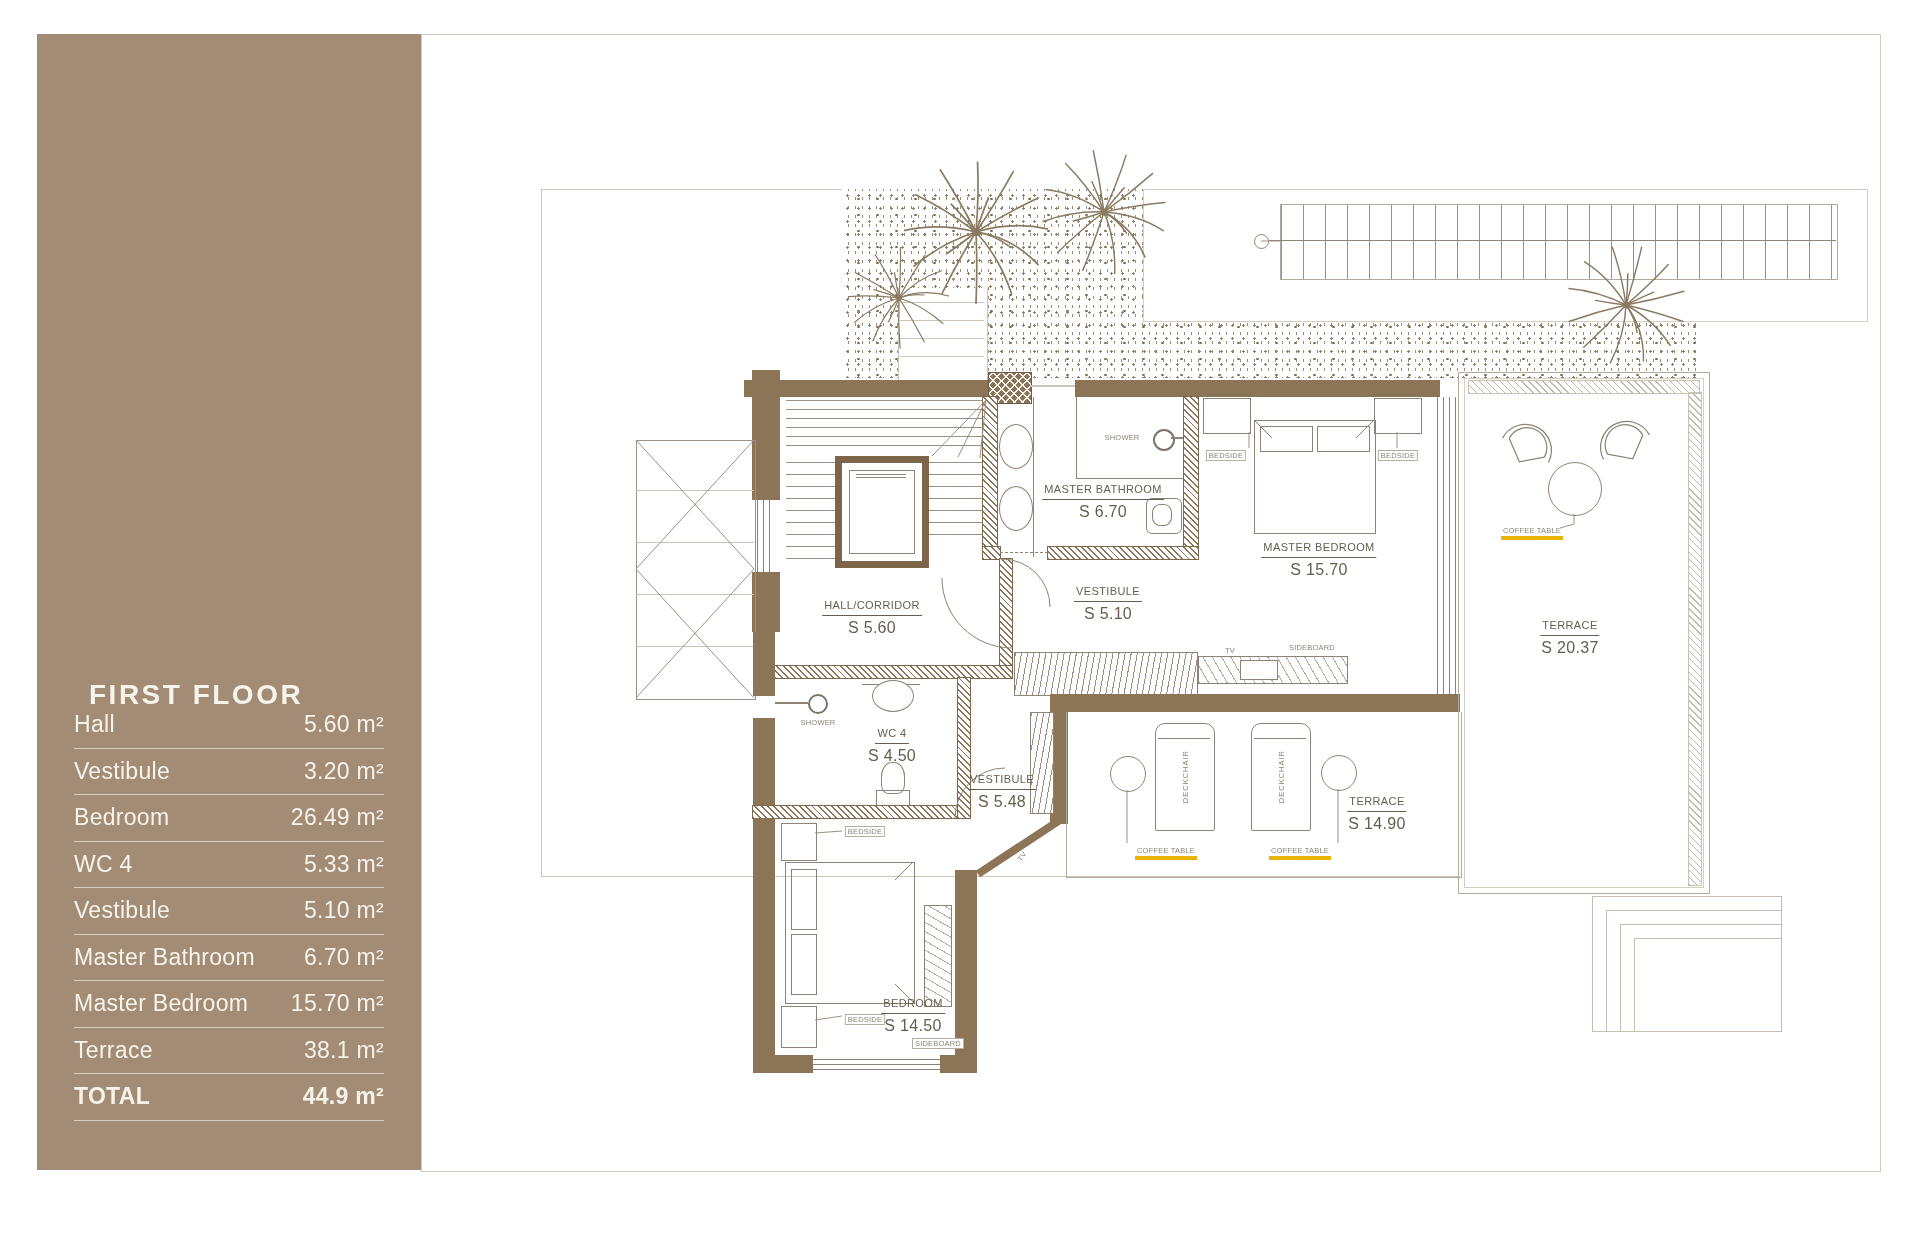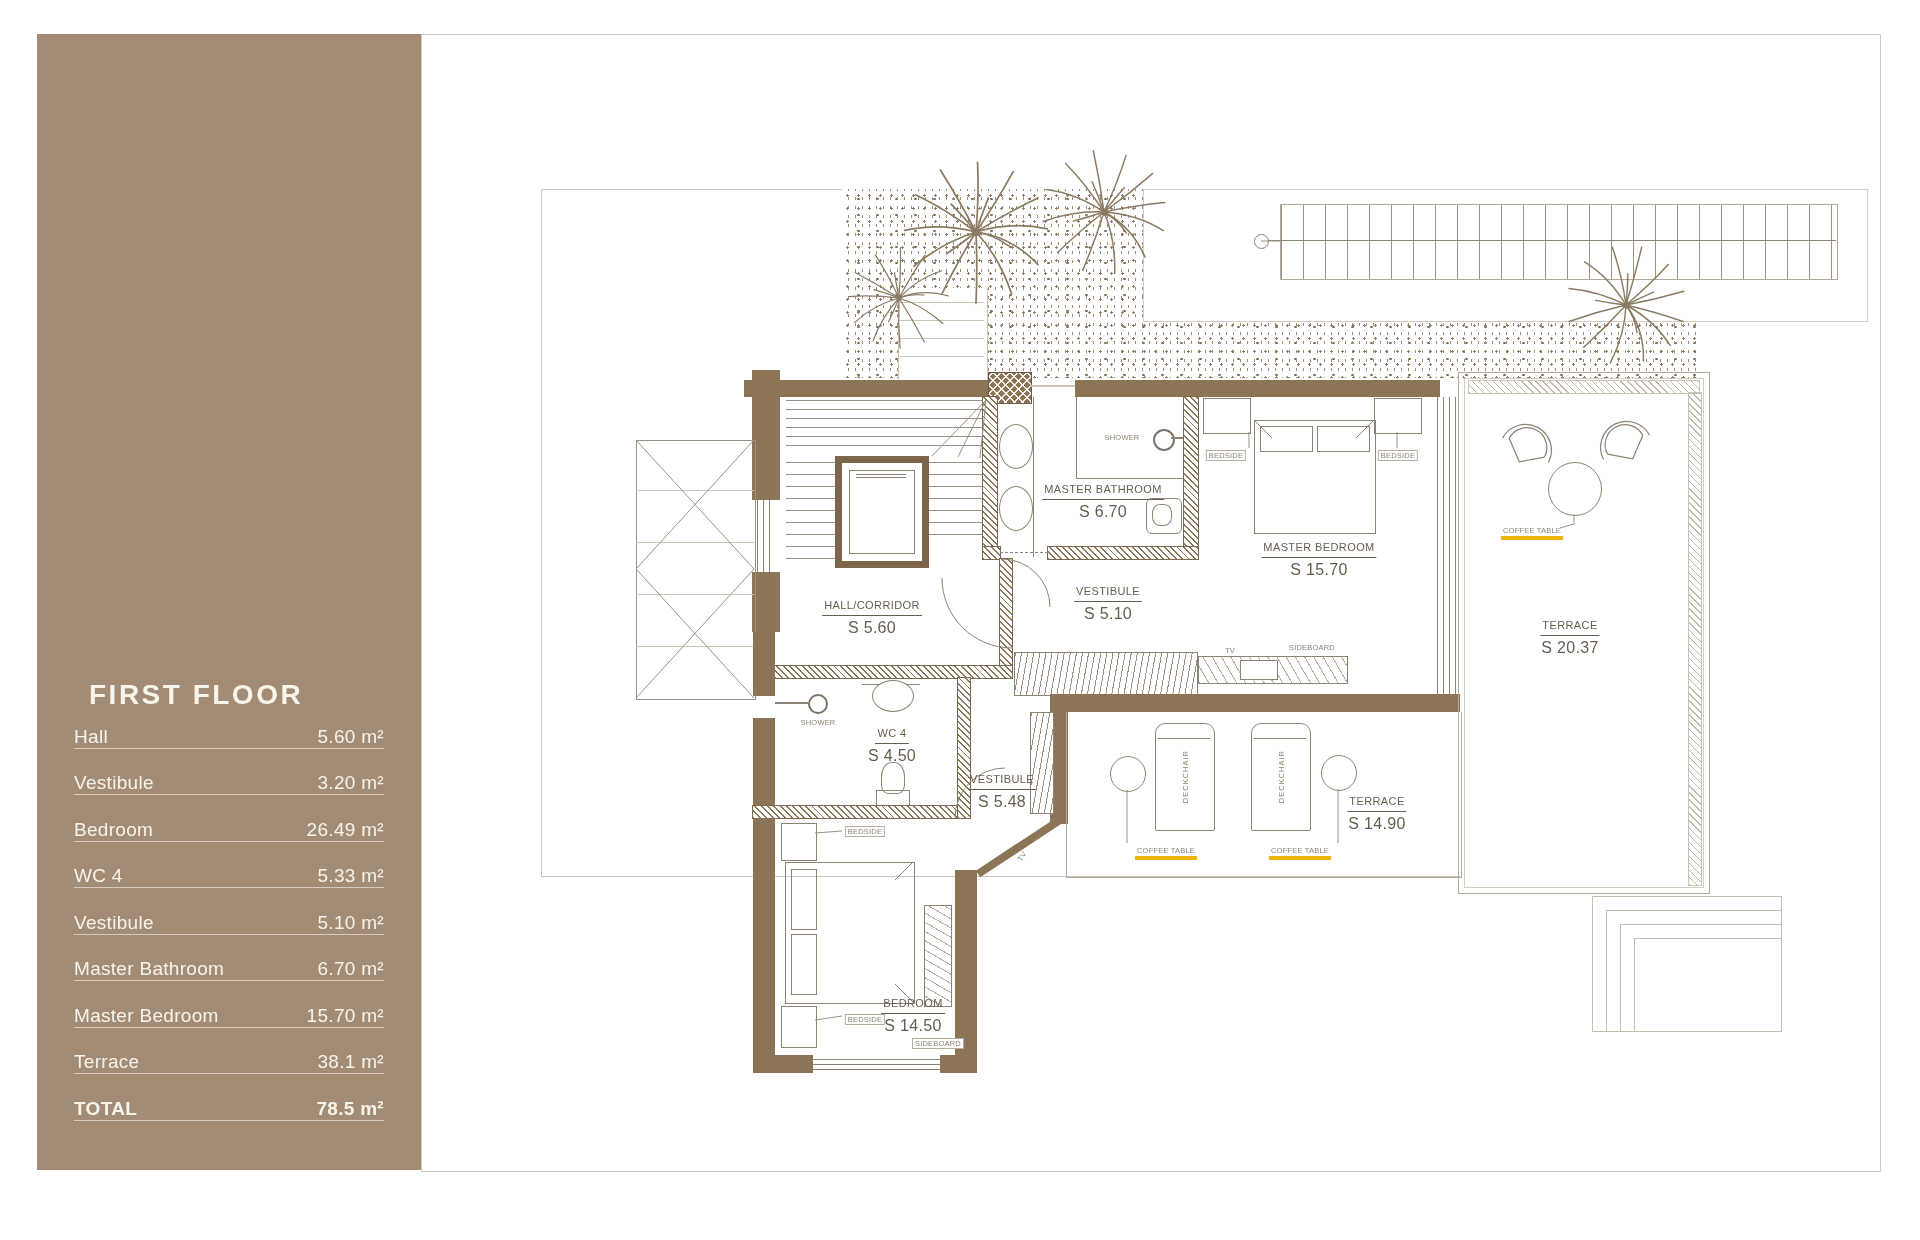--- a/index.html
+++ b/index.html
@@ -27,21 +27,21 @@
   .room-label .nm{display:inline-block;border-bottom:1px solid #655e4f;padding:0 2px 1px;letter-spacing:.4px}
   .room-label .ar{font-size:16px;letter-spacing:.3px}
   .flabel{position:absolute;transform:translateX(-50%);font-size:7.5px;color:#8a8276;letter-spacing:.2px;white-space:nowrap;z-index:30}
   .flabel.bx{border:1px solid #b5ae9f;padding:0 2px;background:#fff}
   .flabel.und{border-bottom:4px solid #eab308;padding:0 2px 1px}
   .vtext{writing-mode:vertical-rl;transform:rotate(180deg);font-size:7.5px;color:#8a8276;letter-spacing:1px}
   
   #sidebar{position:absolute;left:37px;top:34px;width:384px;height:1136px;background:#a28c76;color:#f8f3ea}
   #sidebar h1{position:absolute;left:40px;top:633px;margin:12px;font-size:28px;font-weight:600;letter-spacing:2.5px;color:#f9f4ea}
   #rows{position:absolute;left:37px;top:668px;width:310px}
-  .srow{display:flex;justify-content:space-between;align-items:flex-end;height:45.5px;border-bottom:1px solid rgba(255,255,255,.55);font-size:19px;letter-spacing:.3px}
+  .srow{display:flex;justify-content:space-between;align-items:center;height:45.5px;border-bottom:1px solid rgba(255,255,255,.55);font-size:23px;letter-spacing:.3px}
   .srow.total{font-weight:bold}
   .sval{text-align:right}
   #frame{position:absolute;left:421px;top:34px;width:1458px;height:1136px;border:1px solid #d2cbbf}
 </style>
 </head>
 <body>
 
 <div id="canvas">
 
   <aside id="sidebar">
@@ -74,21 +74,21 @@
       <div class="srow">
           <span>Master Bedroom</span>
           <span class="sval">15.70 m²</span>
         </div>
       <div class="srow">
           <span>Terrace</span>
           <span class="sval">38.1 m²</span>
         </div>
       <div class="srow total">
           <span>TOTAL</span>
-          <span class="sval">78.5 m²</span>
+          <span class="sval">44.9 m²</span>
         </div>
     </div>
   </aside>
 
   <div id="frame"></div>
 
   <div class="dots" style="left:842px;top:189px;width:858px;height:189px"></div>
 
   <div class="a" style="left:1143px;top:189px;width:723px;height:131px;background:#fff;border:1px solid #d5cec2"></div>
   <div class="tread-v" style="left:1280px;top:204px;width:556px;height:74px;border:1px solid #b3aa9c"></div>

